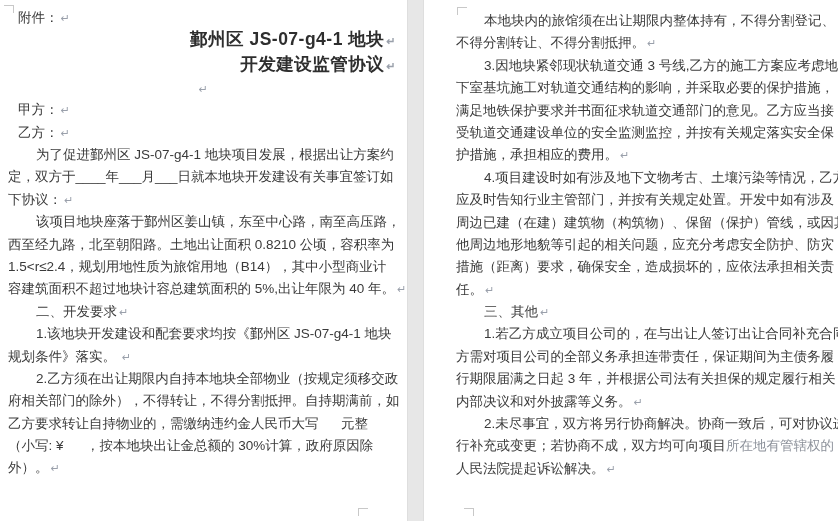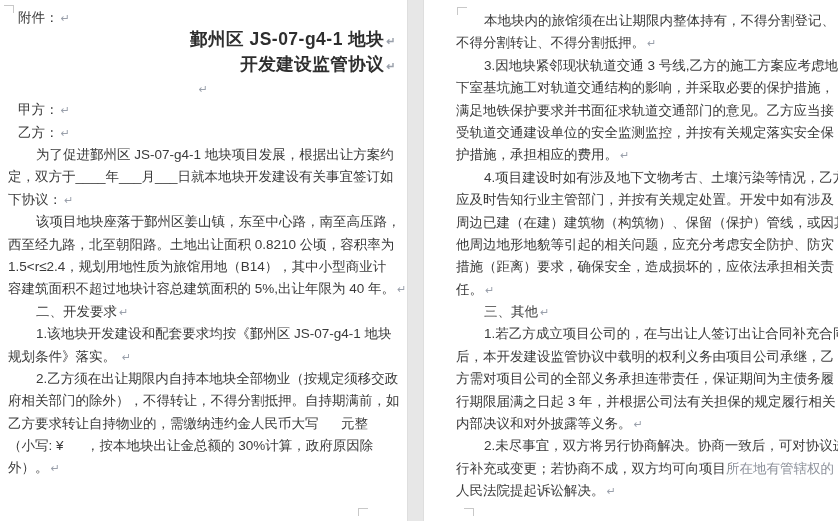--- a/index.html
+++ b/index.html
@@ -93,21 +93,20 @@
         <div class="line flush"><span>受轨道交通建设单位的安全监测监控，并按有关规定落实安全保</span></div>
         <div class="line flush"><span>护措施，承担相应的费用。</span><span class="pmark">↵</span></div>
         <div class="line indent"><span>4.项目建设时如有涉及地下文物考古、土壤污染等情况，乙方</span></div>
         <div class="line flush"><span>应及时告知行业主管部门，并按有关规定处置。开发中如有涉及</span></div>
         <div class="line flush"><span>周边已建（在建）建筑物（构筑物）、保留（保护）管线，或因其</span></div>
         <div class="line flush"><span>他周边地形地貌等引起的相关问题，应充分考虑安全防护、防灾</span></div>
         <div class="line flush"><span>措施（距离）要求，确保安全，造成损坏的，应依法承担相关责</span></div>
         <div class="line flush"><span>任。</span><span class="pmark">↵</span></div>
         <div class="line indent"><span>三、其他</span><span class="pmark">↵</span></div>
         <div class="line indent"><span>1.若乙方成立项目公司的，在与出让人签订出让合同补充合同</span></div>
-        <div class="line flush"><span>后，本开发建设监管协议中载明的权利义务由项目公司承继，乙</span></div>
         <div class="line flush"><span>方需对项目公司的全部义务承担连带责任，保证期间为主债务履</span></div>
         <div class="line flush"><span>行期限届满之日起 3 年，并根据公司法有关担保的规定履行相关</span></div>
         <div class="line flush"><span>内部决议和对外披露等义务。</span><span class="pmark">↵</span></div>
         <div class="line indent"><span>2.未尽事宜，双方将另行协商解决。协商一致后，可对协议进</span></div>
         <div class="line flush"><span>行补充或变更；若协商不成，双方均可向项目</span><span class="faded">所在地有管辖权的</span></div>
         <div class="line flush"><span>人民法院提起诉讼解决。</span><span class="pmark">↵</span></div>
       </div>
   </div>
 
 </div>

